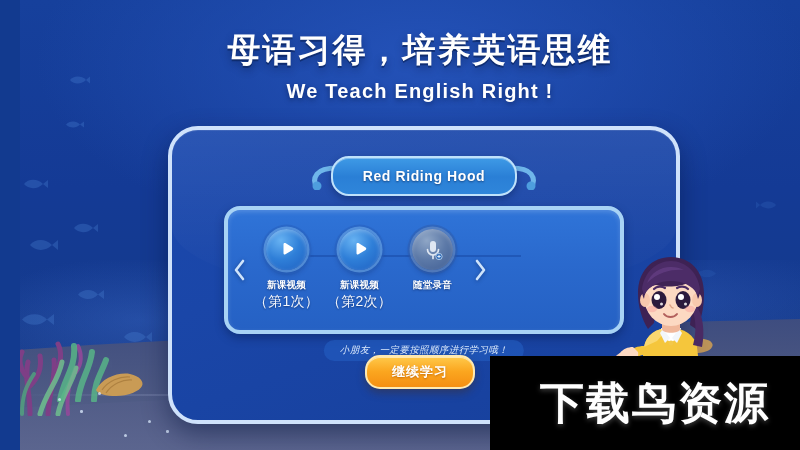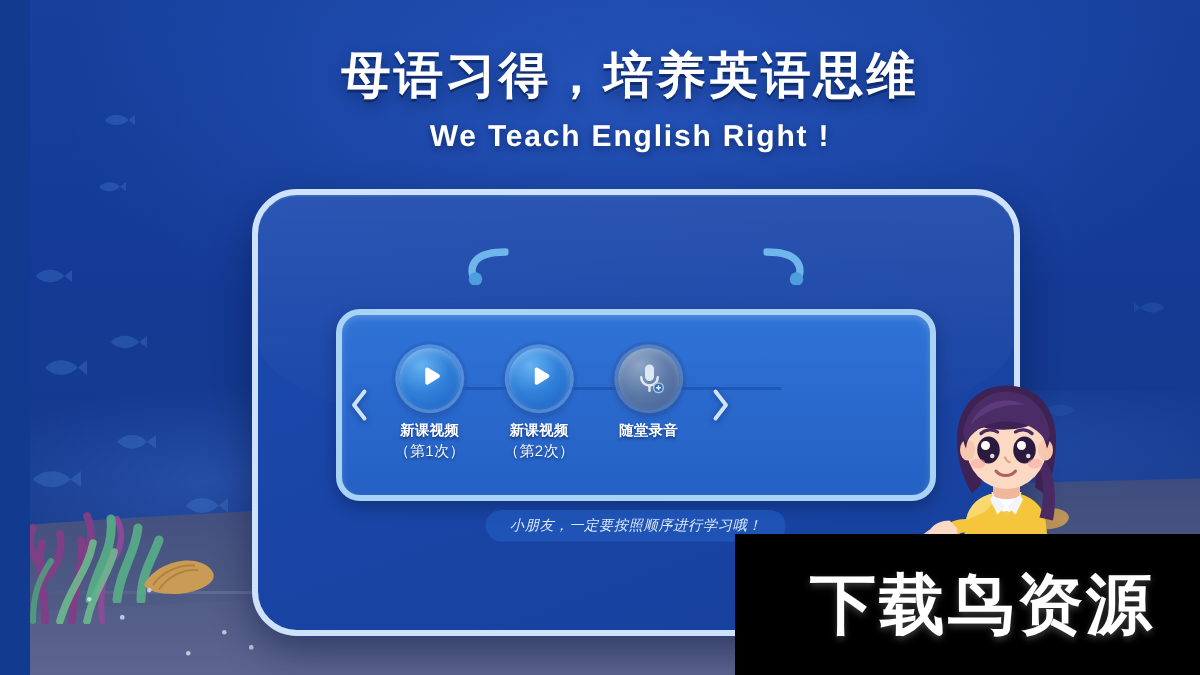--- a/index.html
+++ b/index.html
@@ -157,21 +157,21 @@
       0 3px 6px rgba(4,18,60,.45),
       inset 0 2px 4px rgba(255,255,255,.25);
   }
   .step-circle svg{display:block;}
   .step-label{
     margin-top:9px;text-align:center;color:#ffffff;font-size:9.5px;
     line-height:1.35;letter-spacing:.3px;font-weight:bold;
     text-shadow:0 1px 2px rgba(4,20,60,.55);
     white-space:nowrap;
   }
-  .step-sub{display:block;font-size:10px;font-weight:normal;opacity:.95;}
+  .step-sub{display:block;font-size:14px;font-weight:normal;opacity:.95;}
 
   
   .hint{
     position:absolute;left:50%;transform:translateX(-50%);
     top:210px;padding:4px 16px;border-radius:11px;
     background:rgba(36,96,196,.55);
     color:#dbe9fb;font-size:9.5px;letter-spacing:.4px;white-space:nowrap;font-style:italic;
   }
 
   
@@ -379,20 +379,23 @@
         <svg width="30" height="26" viewBox="0 0 30 26">
           <path d="M28 4C20 4 12 5 8 10c-3 4-3 9 0 13" fill="none" stroke="#6fb6ea" stroke-width="5" stroke-linecap="round"></path>
           <circle cx="8" cy="22" r="4.5" fill="#4e9ede"></circle>
         </svg>
       </div>
       <div class="ribbon right">
         <svg width="30" height="26" viewBox="0 0 30 26">
           <path d="M2 4c8 0 16 1 20 6 3 4 3 9 0 13" fill="none" stroke="#6fb6ea" stroke-width="5" stroke-linecap="round"></path>
           <circle cx="22" cy="22" r="4.5" fill="#4e9ede"></circle>
         </svg>
+      </div>
+      <div class="banner">
+        <span class="banner-text">Red Riding Hood</span>
       </div>
     </div>
 
     <div class="panel">
       <div class="steps">
 
         <div class="nav-arrow">
           <svg width="13" height="22" viewBox="0 0 13 22">
             <path d="M10 2L3 11l7 9" fill="none" stroke="#cfe4fb" stroke-width="2.6" stroke-linecap="round" stroke-linejoin="round"></path>
           </svg>
@@ -447,20 +450,23 @@
           <svg width="13" height="22" viewBox="0 0 13 22">
             <path d="M3 2l7 9-7 9" fill="none" stroke="#cfe4fb" stroke-width="2.6" stroke-linecap="round" stroke-linejoin="round"></path>
           </svg>
         </div>
       </div>
     </div>
 
     <div class="hint">小朋友，一定要按照顺序进行学习哦！</div>
   </div>
 
+  <div class="cta">
+    <span class="cta-text">继续学习</span>
+  </div>
 
   <div class="character">
     <svg width="118" height="130" viewBox="0 0 118 130">
 
       <path d="M30 104c2-12 12-19 26-19s25 7 27 19l3 26H27z" fill="#f5c63c"></path>
       <path d="M30 104c2-12 12-19 26-19l-3 12-4-6-6 7z" fill="#fad870"></path>
 
       <path d="M47 85h20l-3 9-7 6-7-6z" fill="#ffffff"></path>
       <path d="M49 86l7 9-5 5-5-10z" fill="#f2f6fa"></path>
       <path d="M65 86l-7 9 5 5 5-10z" fill="#f2f6fa"></path>

